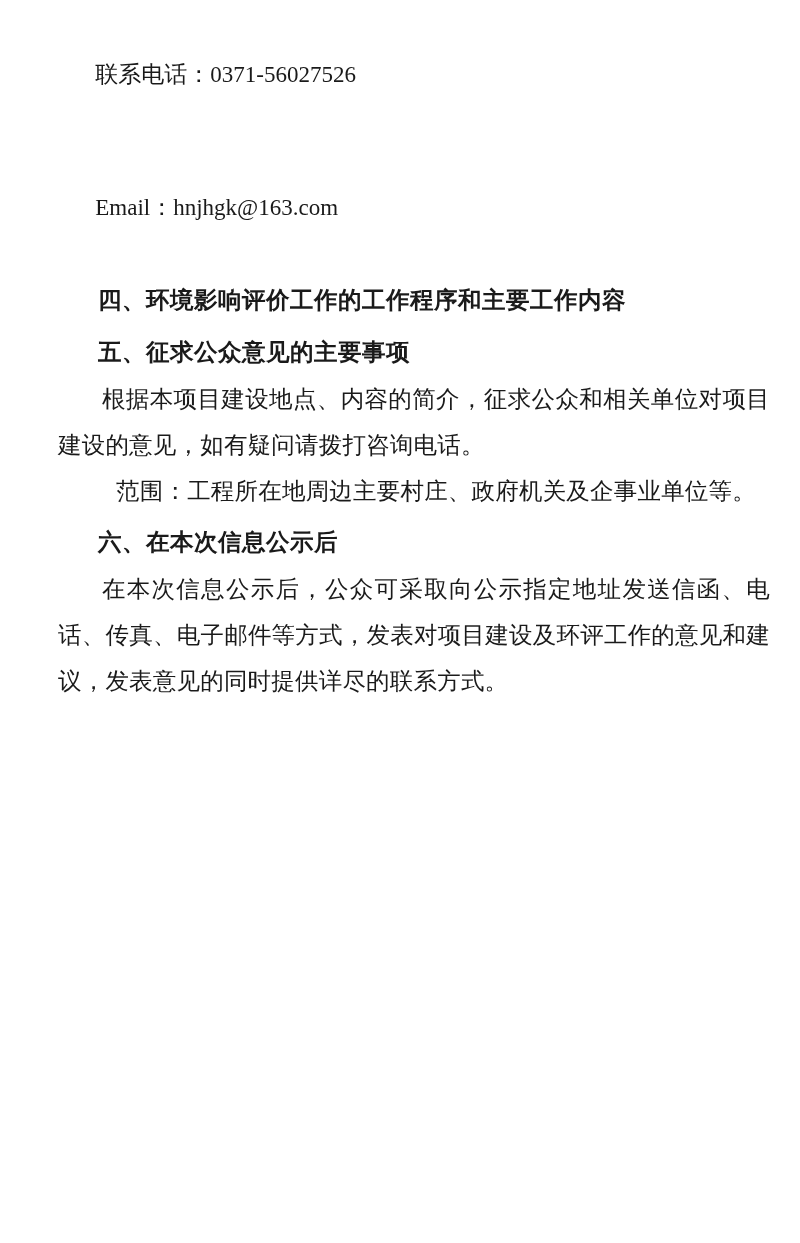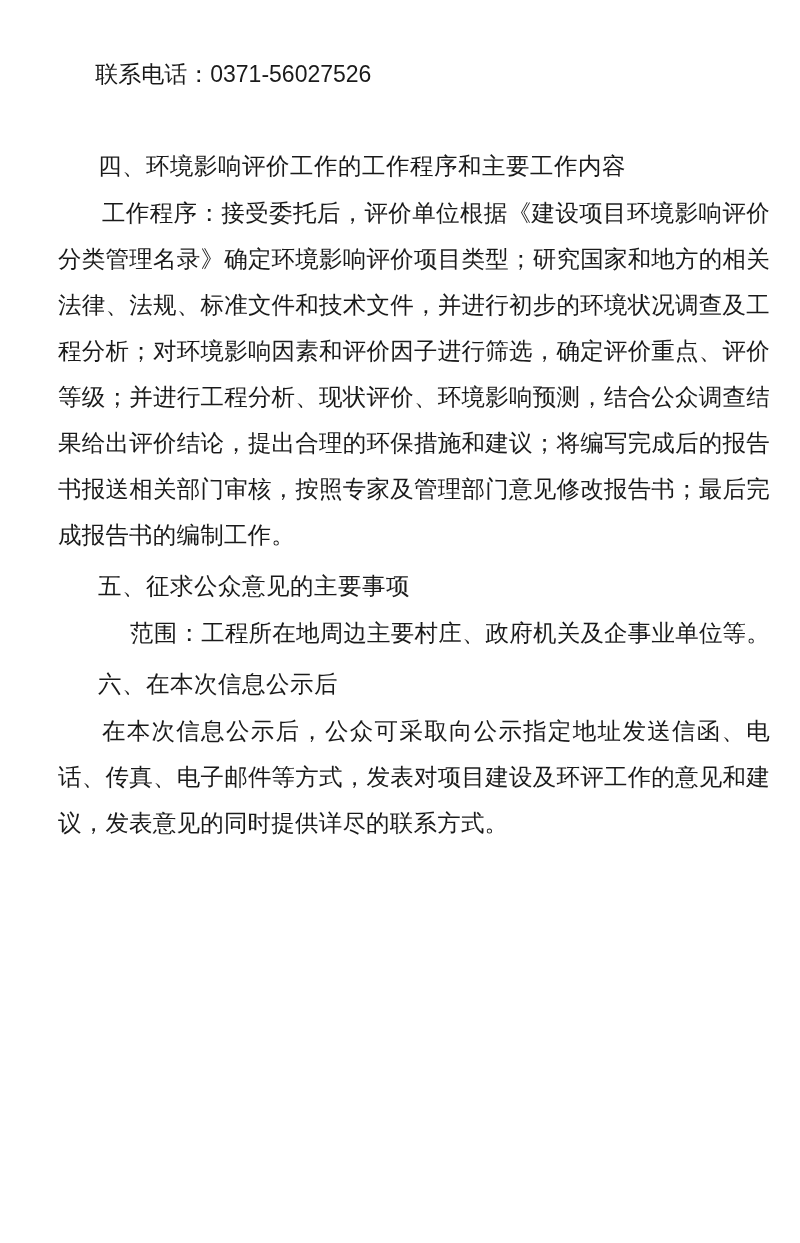--- a/index.html
+++ b/index.html
@@ -22,62 +22,65 @@
     box-sizing: border-box;
     padding: 8px 30px 0 58px;
   }
   .contact-line {
     font-size: 23px;
     line-height: 44px;
     white-space: pre;
     padding-left: 8px;
   }
   .contact-line .latin {
-    font-family: Liberation Sans, sans-serif;
+    font-family: Liberation Serif, serif;
   }
   .heading {
     font-size: 23.5px;
     line-height: 48px;
-    font-weight: normal;
+    font-weight: bold;
     padding-left: 40px;
     letter-spacing: 0.5px;
   }
   .para {
     font-size: 23.5px;
     line-height: 46px;
     text-align: justify;
     text-justify: inter-ideograph;
     text-indent: 44px;
     letter-spacing: 0.2px;
     margin: 0;
   }
   .para.shortpara {
-    text-align: right;
+    text-align: center;
   }
   .spacer-sm { height: 4px; }
   .spacer-xs { height: 2px; }
 </style>
 </head>
 <body>
 
 <div class="page">
 
   <div class="contact-line">
     <span>联系电话：</span><span class="latin">0371-56027526</span>
   </div>
 
+  <div class="contact-line">
+    <span class="latin">Email：</span><span class="latin">hnjhgk@163.com</span>
+  </div>
 
   <div class="spacer-xs"></div>
 
   <div class="heading">四、环境影响评价工作的工作程序和主要工作内容</div>
-  <p class="para">工作程序：接受委托后，评价单位根据《建设项目环境影响评价分类管理名录》确定环境影响评价项目类型；研究国家和地方的相关法律、法规、标准文件和技术文件，并进行初步的环境状况调查及工程分析；对环境影响因素和评价因子进行筛选，确定评价重点、评价等级；并进行工程分析、现状评价、环境影响预测，结合公众调查结果给出评价结论，提出合理的环保措施和建议；将编写完成后的报告书报送相关部门审核，按照专家及管理部门意见修改报告书；最后完成报告书的编制工作。</p>
 
   <div class="spacer-sm"></div>
 
   <div class="heading">五、征求公众意见的主要事项</div>
+  <p class="para">根据本项目建设地点、内容的简介，征求公众和相关单位对项目建设的意见，如有疑问请拨打咨询电话。</p>
   <p class="para shortpara">范围：工程所在地周边主要村庄、政府机关及企事业单位等。</p>
 
   <div class="spacer-sm"></div>
 
   <div class="heading">六、在本次信息公示后</div>
   <p class="para">在本次信息公示后，公众可采取向公示指定地址发送信函、电话、传真、电子邮件等方式，发表对项目建设及环评工作的意见和建议，发表意见的同时提供详尽的联系方式。</p>
 
 </div>
 
 </body></html>

